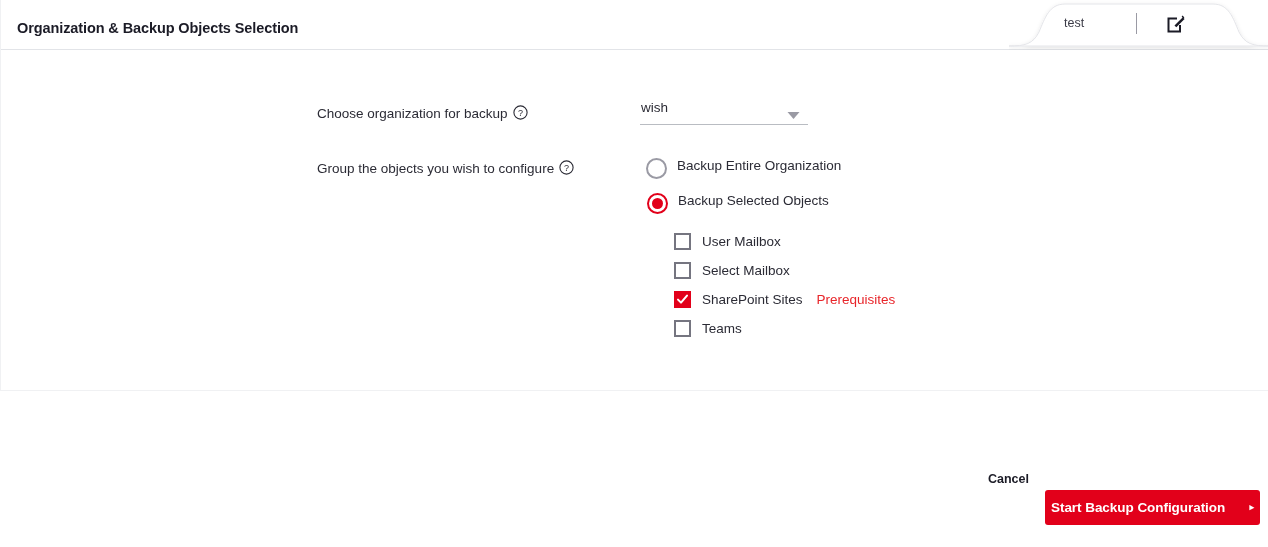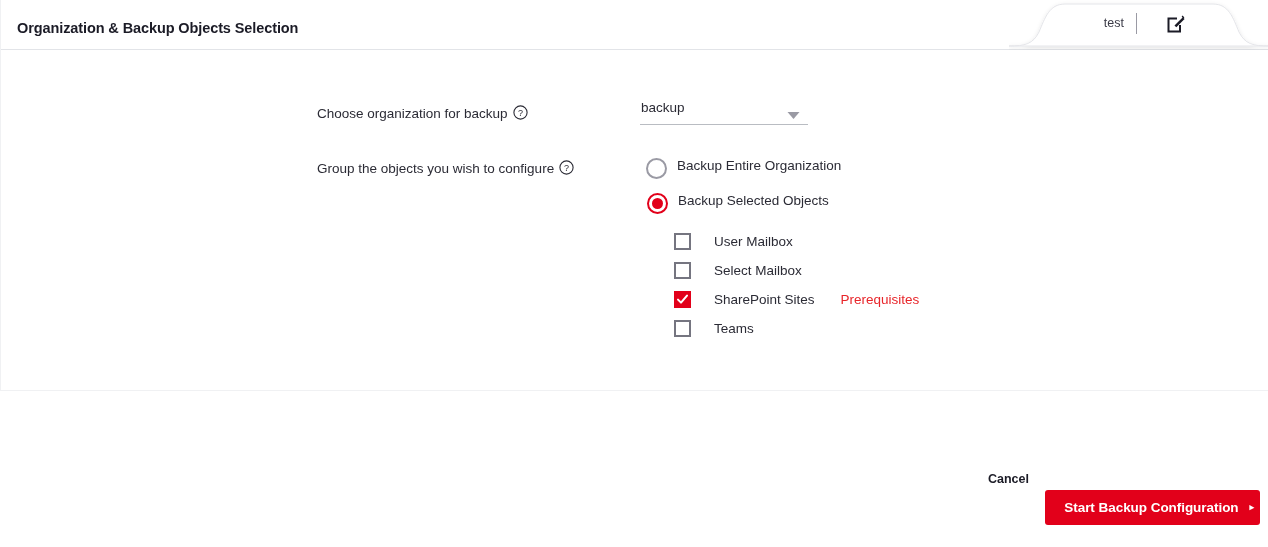--- a/index.html
+++ b/index.html
@@ -64,21 +64,21 @@
     position: absolute;
     left: 0;
     top: 0;
     display: block;
   }
   .tab-label {
     position: absolute;
     left: 55px;
     top: 16px;
     width: 60px;
-    text-align: right;
+    text-align: left;
     font-size: 12.5px;
     color: #3b3b47;
     white-space: nowrap;
   }
   .tab-divider {
     position: absolute;
     left: 127px;
     top: 13px;
     width: 1px;
     height: 21px;
@@ -180,21 +180,20 @@
     position: absolute;
     left: 673px;
     top: 231px;
   }
   .check-item {
     display: flex;
     align-items: center;
     height: 20px;
     margin-bottom: 9px;
     cursor: pointer;
-    gap: 12px;
   }
   .check-box {
     width: 17px;
     height: 17px;
     box-sizing: border-box;
     border: 2px solid #757580;
     background: #ffffff;
     position: relative;
     flex: none;
   }
@@ -247,21 +246,21 @@
     background: #e2001a;
     border: none;
     border-radius: 3px;
     color: #ffffff;
     font-size: 13.5px;
     font-weight: bold;
     font-family: "Liberation Sans", sans-serif;
     cursor: pointer;
     display: flex;
     align-items: center;
-    justify-content: flex-end;
+    justify-content: space-between;
     white-space: nowrap;
     letter-spacing: -0.05px;
   }
   .btn-arrow {
     margin-left: 11px;
     font-size: 9px;
     line-height: 1;
   }
 </style>
 </head>
@@ -301,21 +300,21 @@
   <div class="form-row row-org">
     <span class="field-label">Choose organization for backup</span><span class="help-icon">
       <svg width="15" height="15" viewBox="0 0 15 15">
         <circle cx="7.5" cy="7.5" r="6.6" fill="none" stroke="#2b2b35" stroke-width="1.1"></circle>
         <text x="7.5" y="11" text-anchor="middle" font-size="9" font-family="Liberation Sans, sans-serif" fill="#2b2b35">?</text>
       </svg>
     </span>
   </div>
 
   <div class="select-wrap">
-    <span class="select-value">backup</span>
+    <span class="select-value">wish</span>
     <span class="select-caret">
       <svg width="13" height="9" viewBox="0 0 13 9">
         <path d="M0.5,1 L12.5,1 L6.5,8 Z" fill="#9a9aa4"></path>
       </svg>
     </span>
   </div>
 
   <div class="form-row row-obj">
     <span class="field-label">Group the objects you wish to configure</span><span class="help-icon">
       <svg width="15" height="15" viewBox="0 0 15 15">

